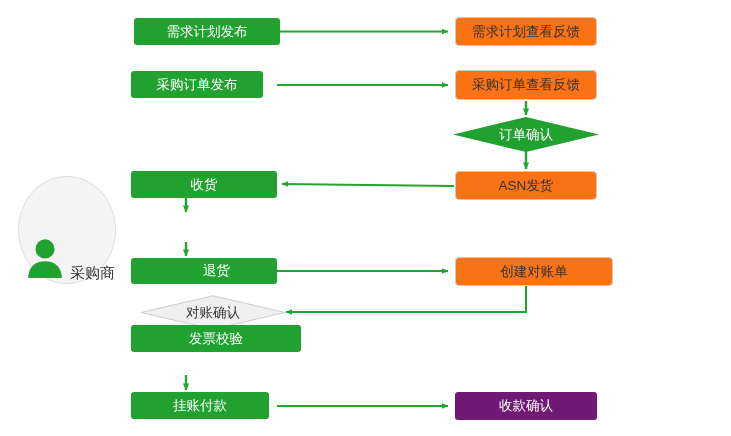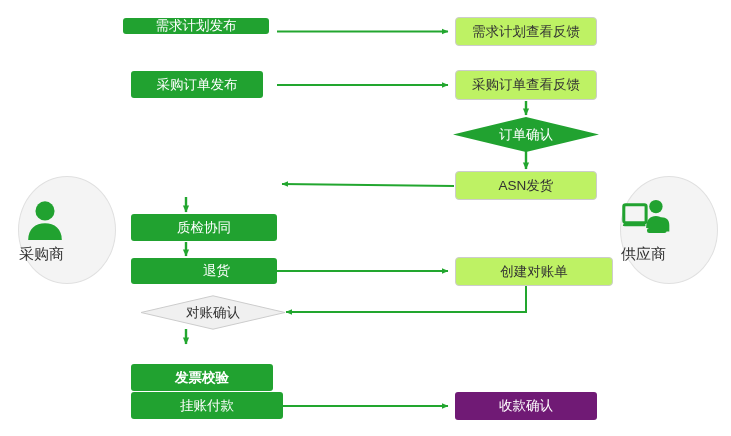--- a/index.html
+++ b/index.html
@@ -34,21 +34,21 @@
     line-height: 1;
     white-space: nowrap;
     z-index: 3;
   }
   .node-green {
     background: #21a230;
     color: #ffffff;
     border-radius: 3px;
   }
   .node-white {
-    background: #bef264;
+    background: #f97316;
     color: #333333;
     border: 1px solid #cccccc;
     border-radius: 4px;
   }
   .node-red {
     background: #701a75;
     color: #ffffff;
     border-radius: 3px;
   }
   .diamond-wrap {
@@ -73,22 +73,21 @@
   .diamond-label.on-white { color: #333333; }
 
   .actor {
     position: absolute;
     width: 98px;
     height: 108px;
     border-radius: 50%;
     background: #f4f4f4;
     border: 1px solid #e0e0e0;
     display: flex;
-    flex-direction: column;
-    align-items: flex-start;
+    align-items: flex-end;
     justify-content: center;
     z-index: 3;
     box-sizing: border-box;
   }
   .actor-icon {
     width: 52px;
     height: 46px;
     display: flex;
     align-items: center;
     justify-content: center;
@@ -146,35 +145,22 @@
   <div class="actor" style="left:18px; top:176px;">
     <div class="actor-icon">
       <svg viewBox="0 0 48 44" width="44" height="40" xmlns="http://www.w3.org/2000/svg">
         <circle cx="24" cy="12" r="10.5" fill="#21a230"></circle>
         <path d="M5.5,44 C5.5,31.5 13.5,25.5 24,25.5 C34.5,25.5 42.5,31.5 42.5,44 Z" fill="#21a230"></path>
       </svg>
     </div>
     <div class="actor-label">采购商</div>
   </div>
 
-  <div class="actor" style="left:620px; top:176px;">
-    <div class="actor-icon">
-      <svg viewBox="0 0 56 46" width="50" height="42" xmlns="http://www.w3.org/2000/svg">
-        <rect x="2" y="6" width="25" height="20" rx="2" fill="none" stroke="#21a230" stroke-width="3.4"></rect>
-        <path d="M1,29 C1,27 3,26.5 5,26.5 L24,26.5 C26,26.5 27,28 26,30 L3,30 C1.5,30 1,29.8 1,29 Z" fill="#21a230"></path>
-        <circle cx="38" cy="8" r="7.5" fill="#21a230"></circle>
-        <path d="M27,32 C27,22 32,18.5 38,18.5 C44,18.5 49,22 49,32 Z" fill="#21a230"></path>
-        <path d="M44,20 C50,20 53,23 53,29 L53,36 L46,36 L46,29 C46,26.5 45,25.5 43,25.5 Z" fill="#21a230"></path>
-        <rect x="28" y="32" width="22" height="5.5" rx="2.5" fill="#21a230"></rect>
-      </svg>
-    </div>
-    <div class="actor-label">供应商</div>
-  </div>
-
-  <div class="node node-green" style="left:123px; top:18px; width:146px; height:16px;">
+
+  <div class="node node-green" style="left:134px; top:18px; width:146px; height:27px;">
     <span>需求计划发布</span>
   </div>
 
   <div class="node node-white" style="left:455px; top:17px; width:142px; height:29px;">
     <span>需求计划查看反馈</span>
   </div>
 
   <div class="node node-green" style="left:131px; top:71px; width:132px; height:27px;">
     <span>采购订单发布</span>
   </div>
@@ -187,45 +173,45 @@
     <svg viewBox="0 0 146 35" width="146" height="35" xmlns="http://www.w3.org/2000/svg">
       <polygon points="73,0 146,17.5 73,35 0,17.5" fill="#21a230"></polygon>
     </svg>
     <div class="diamond-label on-green">订单确认</div>
   </div>
 
   <div class="node node-white" style="left:455px; top:171px; width:142px; height:29px;">
     <span>ASN发货</span>
   </div>
 
-
-  <div class="node node-green" style="left:131px; top:214px; width:146px; height:27px;">
-    <span>质检协同</span>
-  </div>
+  <div class="node node-green" style="left:131px; top:171px; width:146px; height:27px;">
+    <span>收货</span>
+  </div>
+
 
   <div class="node node-green" style="left:131px; top:258px; width:146px; height:26px;padding-left:25px;">
     <span>退货</span>
   </div>
 
   <div class="node node-white" style="left:455px; top:257px; width:158px; height:29px;">
     <span>创建对账单</span>
   </div>
 
   <div class="diamond-wrap" style="left:140px; top:295px; width:146px; height:35px;">
     <svg viewBox="0 0 146 35" width="146" height="35" xmlns="http://www.w3.org/2000/svg">
       <polygon points="73,0.8 145,17.5 73,34.2 1,17.5" fill="#f0f0f0" stroke="#cccccc" stroke-width="1"></polygon>
     </svg>
     <div class="diamond-label on-white">对账确认</div>
   </div>
 
-  <div class="node node-green" style="left:131px; top:364px; width:142px; height:27px;font-weight:bold;">
+  <div class="node node-green" style="left:131px; top:325px; width:170px; height:27px;">
     <span>发票校验</span>
   </div>
 
-  <div class="node node-green" style="left:131px; top:392px; width:152px; height:27px;">
+  <div class="node node-green" style="left:131px; top:392px; width:138px; height:27px;">
     <span>挂账付款</span>
   </div>
 
   <div class="node node-red" style="left:455px; top:392px; width:142px; height:28px;">
     <span>收款确认</span>
   </div>
 
 </div>
 
 </body></html>

